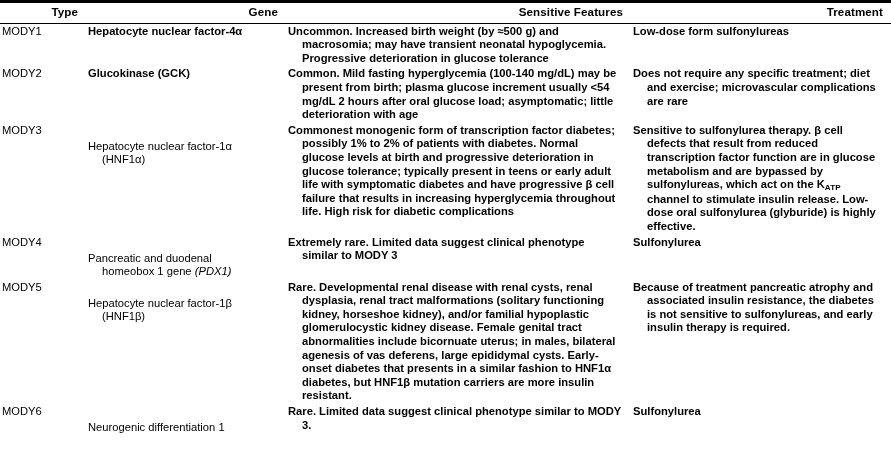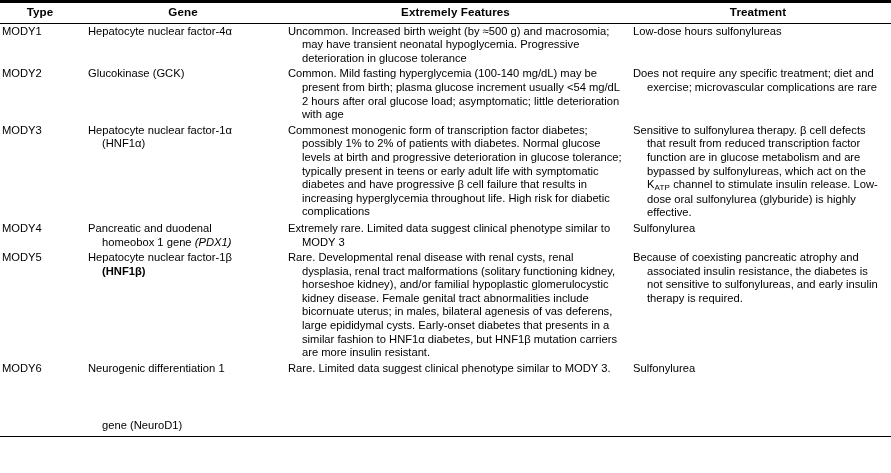--- a/index.html
+++ b/index.html
@@ -30,44 +30,46 @@
   }
   
   col.c-type      { width: 86px; }
   col.c-gene      { width: 200px; }
   col.c-clinical  { width: 345px; }
   col.c-treatment { width: 260px; }
 
   thead th {
     font-weight: bold;
     font-size: 11.6px;
-    text-align: center;
+    text-align: right;
     vertical-align: bottom;
     padding: 2px 8px 4px 2px;
     border-top: 3px solid #000;
     border-bottom: 1.2px solid #000;
     letter-spacing: 0.1px;
   }
   tbody td {
     vertical-align: top;
     padding: 1px 8px 1px 2px;
     border: none;
   }
   tbody tr.last-row td {
     border-bottom: 1.6px solid #000;
     padding-bottom: 3px;
   }
   
   .hang {
     padding-left: 14px;
     text-indent: -14px;
+    font-weight: bold;
   }
   .nohang {
     padding-left: 0;
     text-indent: 0;
+    margin-top: 16px;
   }
   .ital { font-style: italic; margin-top: 47px; }
   sub.atp {
     font-size: 0.72em;
     vertical-align: baseline;
     position: relative;
     top: 0.25em;
     letter-spacing: 0.2px;
   }
   td.type-cell { white-space: nowrap; }
@@ -80,36 +82,36 @@
     <colgroup>
       <col class="c-type">
       <col class="c-gene">
       <col class="c-clinical">
       <col class="c-treatment">
     </colgroup>
     <thead>
       <tr>
         <th>Type</th>
         <th>Gene</th>
-        <th>Extremely Features</th>
+        <th>Sensitive Features</th>
         <th>Treatment</th>
       </tr>
     </thead>
     <tbody>
 
       <tr>
         <td class="type-cell">MODY1</td>
         <td>
           <div class="hang"><span>Hepatocyte nuclear factor-4α</span></div>
         </td>
         <td>
           <div class="hang"><span>Uncommon. Increased birth weight (by ≈500 g) and macrosomia; may have transient neonatal hypoglycemia. Progressive deterioration in glucose tolerance</span></div>
         </td>
         <td>
-          <div class="hang"><span>Low-dose hours sulfonylureas</span></div>
+          <div class="hang"><span>Low-dose form sulfonylureas</span></div>
         </td>
       </tr>
 
       <tr>
         <td class="type-cell">MODY2</td>
         <td>
           <div class="hang"><span>Glucokinase (GCK)</span></div>
         </td>
         <td>
           <div class="hang"><span>Common. Mild fasting hyperglycemia (100-140 mg/dL) may be present from birth; plasma glucose increment usually &lt;54 mg/dL 2 hours after oral glucose load; asymptomatic; little deterioration with age</span></div>
@@ -144,27 +146,27 @@
         </td>
         <td>
           <div class="hang"><span>Sulfonylurea</span></div>
         </td>
       </tr>
 
       <tr>
         <td class="type-cell">MODY5</td>
         <td>
           <div class="nohang"><span>Hepatocyte nuclear factor-1β</span></div>
-          <div style="padding-left:14px;font-weight:bold;"><span>(HNF1β)</span></div>
+          <div style="padding-left:14px;"><span>(HNF1β)</span></div>
         </td>
         <td>
           <div class="hang"><span>Rare. Developmental renal disease with renal cysts, renal dysplasia, renal tract malformations (solitary functioning kidney, horseshoe kidney), and/or familial hypoplastic glomerulocystic kidney disease. Female genital tract abnormalities include bicornuate uterus; in males, bilateral agenesis of vas deferens, large epididymal cysts. Early-onset diabetes that presents in a similar fashion to HNF1α diabetes, but HNF1β mutation carriers are more insulin resistant.</span></div>
         </td>
         <td>
-          <div class="hang"><span>Because of coexisting pancreatic atrophy and associated insulin resistance, the diabetes is not sensitive to sulfonylureas, and early insulin therapy is required.</span></div>
+          <div class="hang"><span>Because of treatment pancreatic atrophy and associated insulin resistance, the diabetes is not sensitive to sulfonylureas, and early insulin therapy is required.</span></div>
         </td>
       </tr>
 
       <tr class="last-row">
         <td class="type-cell">MODY6</td>
         <td>
           <div class="nohang"><span>Neurogenic differentiation 1</span></div>
           <div style="padding-left:14px;margin-top:44px;"><span>gene (NeuroD1)</span></div>
         </td>
         <td>

